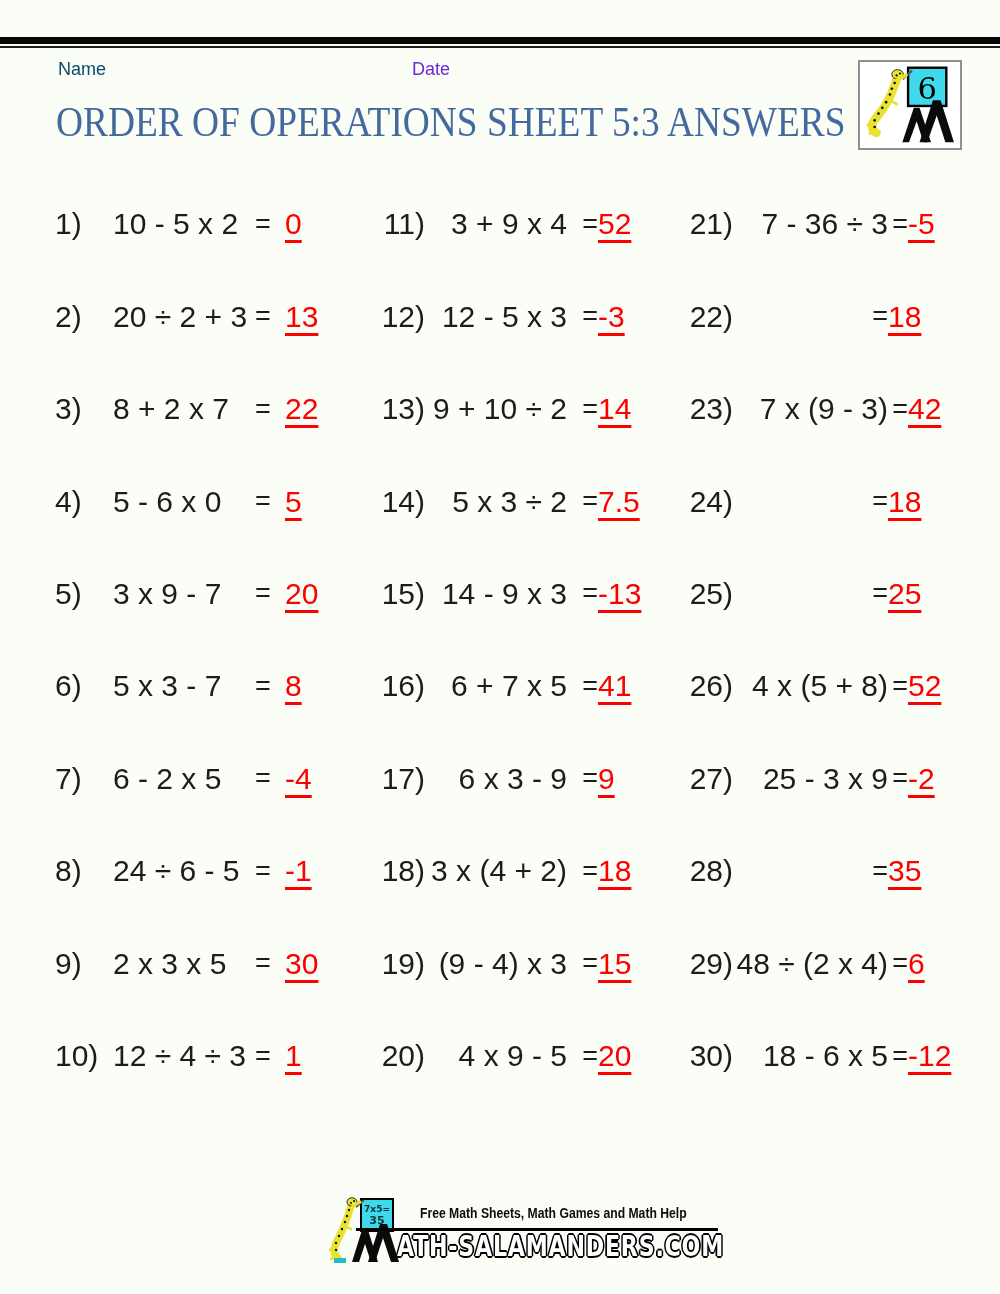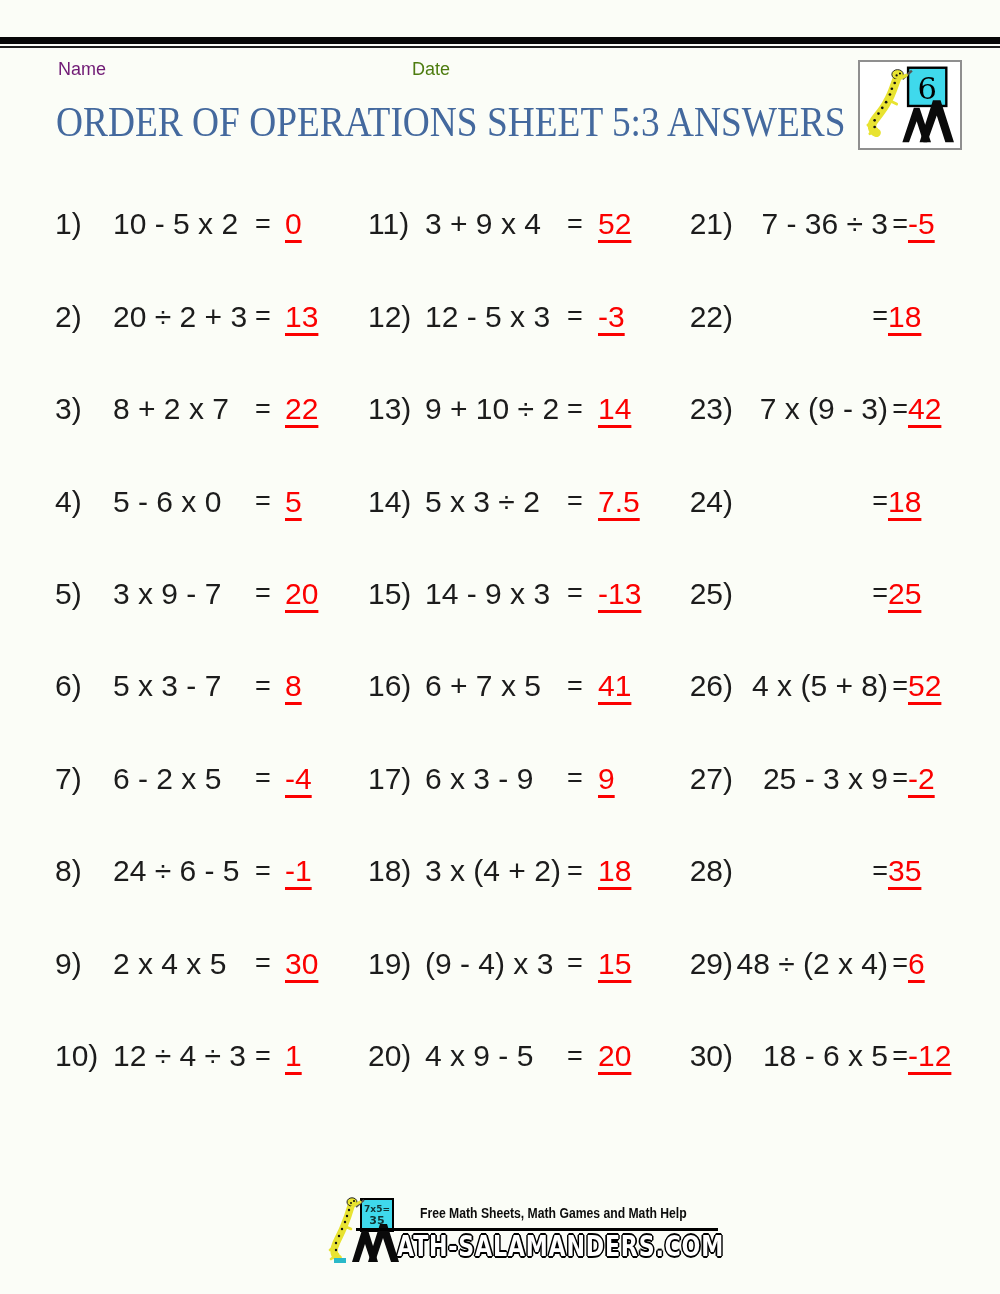--- a/index.html
+++ b/index.html
@@ -25,27 +25,27 @@
   .rule-thin {
     position: absolute;
     left: 0; top: 46px;
     width: 1000px; height: 2px;
     background: #1d1d1d;
   }
   .name-label {
     position: absolute;
     left: 58px; top: 59px;
     font-size: 18px;
-    color: #701a75;
+    color: #0c4a6e;
   }
   .date-label {
     position: absolute;
     left: 412px; top: 59px;
     font-size: 18px;
-    color: #4d7c0f;
+    color: #6d28d9;
   }
   .sheet-title {
     position: absolute;
     left: 56px; top: 98px;
     font-family: "Liberation Serif", serif;
     font-size: 42px;
     font-weight: normal;
     color: #44699e;
     white-space: nowrap;
     transform: scaleX(0.89);
@@ -67,21 +67,21 @@
   .prob-col { position: absolute; top: 178px; }
   .prob-col.c1 { left: 55px;  width: 300px; }
   .prob-col.c2 { left: 368px; width: 300px; }
   .prob-col.c3 { left: 678px; width: 315px; text-align: right; }
   .prob-row {
     display: grid;
     height: 92.45px;
     align-items: center;
   }
   .c1 .prob-row { grid-template-columns: 58px 142px 30px auto; }
-  .c2 .prob-row { grid-template-columns: 57px 142px 31px auto; }
+  .c2 .prob-row { grid-template-columns: 57px 142px 31px auto; text-align: right; }
   .c3 .prob-row { grid-template-columns: 55px 155px 20px auto; }
   .p-num, .p-expr, .p-eq {
     font-size: 30px;
     color: #1c1c1c;
     white-space: nowrap;
   }
   .p-eq { font-size: 27px; }
   .p-ans {
     font-size: 30px;
     color: #fb0100;
@@ -221,21 +221,21 @@
       <span class="p-ans">-4</span>
     </div>
     <div class="prob-row">
       <span class="p-num">8)</span>
       <span class="p-expr">24 ÷ 6 - 5</span>
       <span class="p-eq">=</span>
       <span class="p-ans">-1</span>
     </div>
     <div class="prob-row">
       <span class="p-num">9)</span>
-      <span class="p-expr">2 x 4 x 5</span>
+      <span class="p-expr">2 x 3 x 5</span>
       <span class="p-eq">=</span>
       <span class="p-ans">30</span>
     </div>
     <div class="prob-row">
       <span class="p-num">10)</span>
       <span class="p-expr">12 ÷ 4 ÷ 3</span>
       <span class="p-eq">=</span>
       <span class="p-ans">1</span>
     </div>
   </div>

